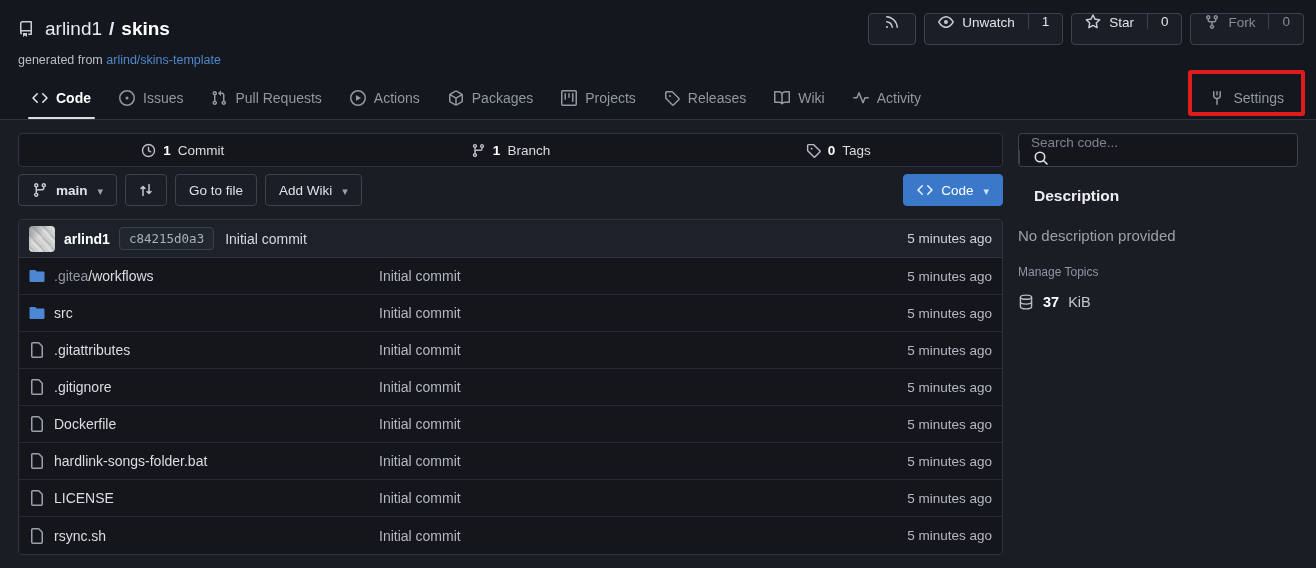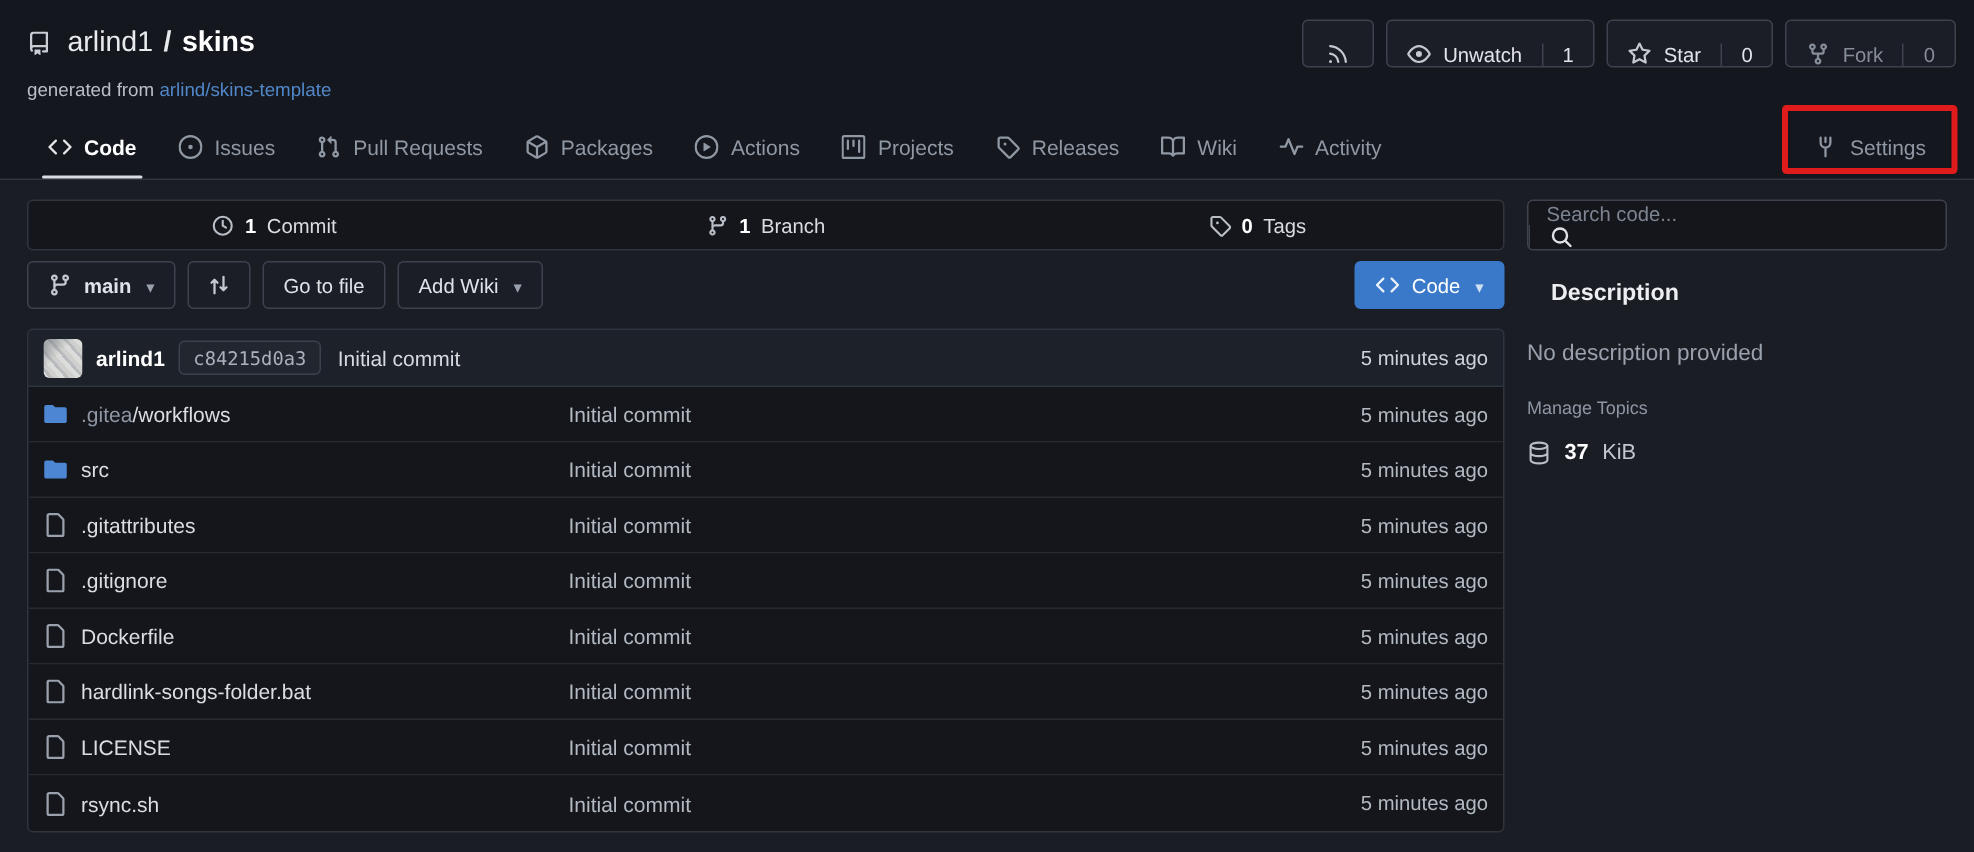--- a/index.html
+++ b/index.html
@@ -33,21 +33,21 @@
   .header{background:var(--bg-header);padding:14px 18px 0;position:relative;border-bottom:1px solid var(--border);}
   .title-row{display:flex;align-items:center;gap:11px;height:30px;}
   .repo-icon{color:#c9cdd4;width:22px;height:22px;}
   .repo-title{font-size:19px;display:flex;gap:7px;align-items:baseline;}
   .repo-owner{color:#e8eaee;font-weight:400;}
   .repo-slash{color:#e8eaee;font-weight:700;}
   .repo-name{color:#ffffff;font-weight:700;}
   .generated{margin-top:9px;font-size:12.5px;color:#b9bec7;}
   .generated a{color:var(--link-blue);text-decoration:none;}
   .header-actions{position:absolute;top:13px;right:12px;display:flex;gap:8px;}
-  .hbtn{display:flex;align-items:flex-end;background:var(--bg-btn);border:1px solid var(--border-btn);border-radius:4px;height:32px;overflow:hidden;color:#e2e4e9;font-size:13.5px;}
+  .hbtn{display:flex;align-items:flex-start;background:var(--bg-btn);border:1px solid var(--border-btn);border-radius:4px;height:32px;overflow:hidden;color:#e2e4e9;font-size:13.5px;}
   .hbtn .seg{display:flex;align-items:center;gap:8px;padding:0 13px;}
   .hbtn .seg .ic{color:#c4c9d1;}
   .hbtn .count{border-left:1px solid var(--border-btn);font-size:13.5px;}
   .hbtn.icon-only .seg{padding:0 15px;}
   .hbtn.disabled{color:#868d99;}
   .hbtn.disabled .ic{color:#868d99;}
 
   
   .tabs{display:flex;margin-top:12px;align-items:stretch;}
   .tab{display:flex;align-items:center;gap:8px;padding:11px 14px 13px;color:var(--text-grey);font-size:14px;cursor:pointer;position:relative;}
@@ -255,29 +255,29 @@
     <span>Issues</span>
   </div>
       <div class="tab">
     <svg class="ic">
           <use href="#i-pull-request-icon"></use>
         </svg>
     <span>Pull Requests</span>
   </div>
       <div class="tab">
     <svg class="ic">
+          <use href="#i-play-icon"></use>
+        </svg>
+    <span>Actions</span>
+  </div>
+      <div class="tab">
+    <svg class="ic">
           <use href="#i-package-icon"></use>
         </svg>
     <span>Packages</span>
-  </div>
-      <div class="tab">
-    <svg class="ic">
-          <use href="#i-play-icon"></use>
-        </svg>
-    <span>Actions</span>
   </div>
       <div class="tab">
     <svg class="ic">
           <use href="#i-project-icon"></use>
         </svg>
     <span>Projects</span>
   </div>
       <div class="tab">
     <svg class="ic">
           <use href="#i-tag-icon"></use>

